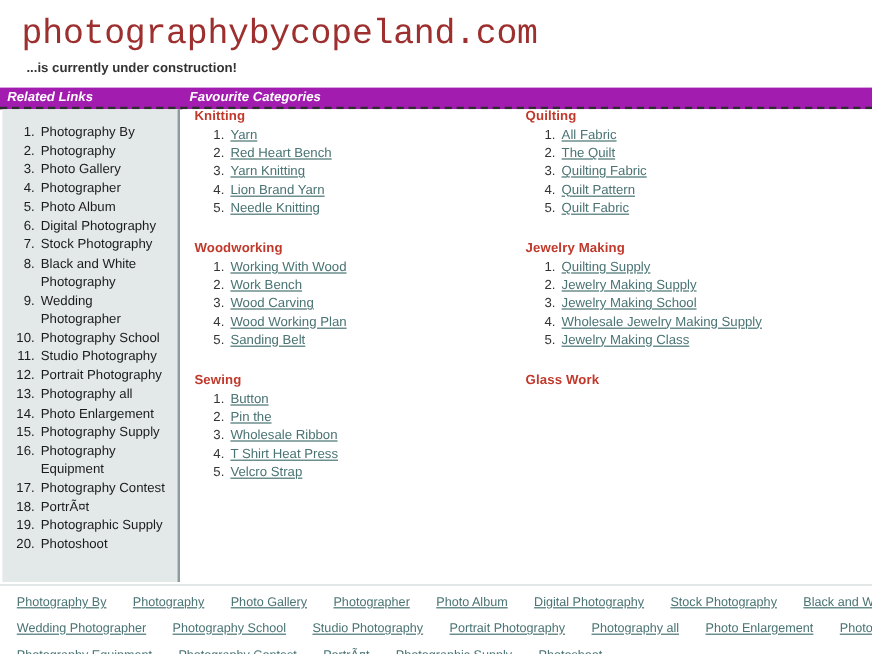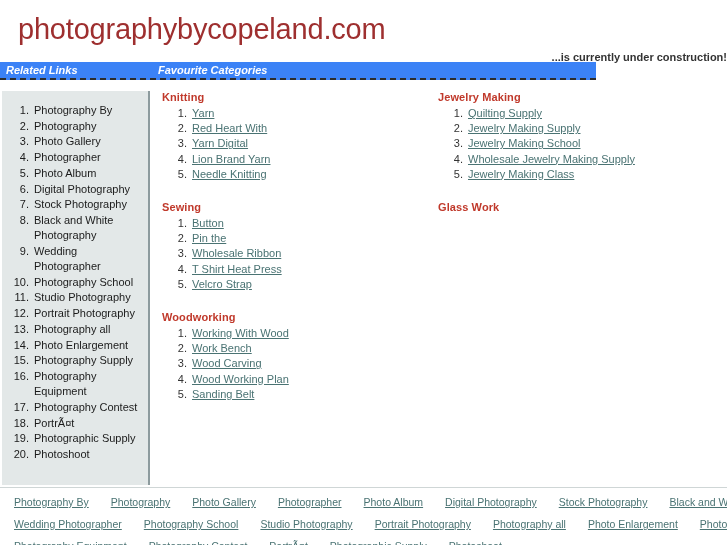--- a/index.html
+++ b/index.html
@@ -21,45 +21,44 @@
     width: 727px;
     height: 545px;
     background: #ffffff;
   }
 
   
   .site-header {
     padding: 14px 0 0 18px;
   }
   .site-title {
-    font-family: Liberation Sans, sans-serif;
+    font-family: Liberation Mono, monospace;
     font-size: 29px;
     font-weight: normal;
     color: #9e2f2f;
     letter-spacing: -0.2px;
     line-height: 1.05;
     margin: 0;
     white-space: nowrap;
   }
   .site-tagline {
     margin: 7px 0 0 4px;
     font-size: 11px;
     color: #333333;
     font-weight: 600;
-    text-align: right;
   }
 
   
   .panel-bar {
     position: absolute;
-    top: 62px;
+    top: 73px;
     left: 0;
-    width: 596px;
+    width: 727px;
     height: 18px;
-    background: #3b82f6;
+    background: #a21caf;
     border-bottom: 2px dashed #2d2d2d;
     box-sizing: border-box;
   }
   .panel-bar-label {
     position: absolute;
     top: 2px;
     font-style: italic;
     font-weight: bold;
     font-size: 11px;
     color: #ffffff;
@@ -206,48 +205,58 @@
           <li>Photoshoot</li>
         </ol>
     </div>
 
     <div class="main">
       <div class="cat-col col-left">
           <div class="cat-block">
             <div class="cat-heading">Knitting</div>
             <ol class="cat-list">
               <li><a href="#">Yarn</a></li>
-              <li><a href="#">Red Heart With</a></li>
-              <li><a href="#">Yarn Digital</a></li>
+              <li><a href="#">Red Heart Bench</a></li>
+              <li><a href="#">Yarn Knitting</a></li>
               <li><a href="#">Lion Brand Yarn</a></li>
               <li><a href="#">Needle Knitting</a></li>
+            </ol>
+          </div>
+          <div class="cat-block">
+            <div class="cat-heading">Woodworking</div>
+            <ol class="cat-list">
+              <li><a href="#">Working With Wood</a></li>
+              <li><a href="#">Work Bench</a></li>
+              <li><a href="#">Wood Carving</a></li>
+              <li><a href="#">Wood Working Plan</a></li>
+              <li><a href="#">Sanding Belt</a></li>
             </ol>
           </div>
           <div class="cat-block">
             <div class="cat-heading">Sewing</div>
             <ol class="cat-list">
               <li><a href="#">Button</a></li>
               <li><a href="#">Pin the</a></li>
               <li><a href="#">Wholesale Ribbon</a></li>
               <li><a href="#">T Shirt Heat Press</a></li>
               <li><a href="#">Velcro Strap</a></li>
             </ol>
           </div>
-          <div class="cat-block">
-            <div class="cat-heading">Woodworking</div>
-            <ol class="cat-list">
-              <li><a href="#">Working With Wood</a></li>
-              <li><a href="#">Work Bench</a></li>
-              <li><a href="#">Wood Carving</a></li>
-              <li><a href="#">Wood Working Plan</a></li>
-              <li><a href="#">Sanding Belt</a></li>
-            </ol>
-          </div>
         </div>
       <div class="cat-col col-right">
+          <div class="cat-block">
+            <div class="cat-heading">Quilting</div>
+            <ol class="cat-list">
+              <li><a href="#">All Fabric</a></li>
+              <li><a href="#">The Quilt</a></li>
+              <li><a href="#">Quilting Fabric</a></li>
+              <li><a href="#">Quilt Pattern</a></li>
+              <li><a href="#">Quilt Fabric</a></li>
+            </ol>
+          </div>
           <div class="cat-block">
             <div class="cat-heading">Jewelry Making</div>
             <ol class="cat-list">
               <li><a href="#">Quilting Supply</a></li>
               <li><a href="#">Jewelry Making Supply</a></li>
               <li><a href="#">Jewelry Making School</a></li>
               <li><a href="#">Wholesale Jewelry Making Supply</a></li>
               <li><a href="#">Jewelry Making Class</a></li>
             </ol>
           </div>

